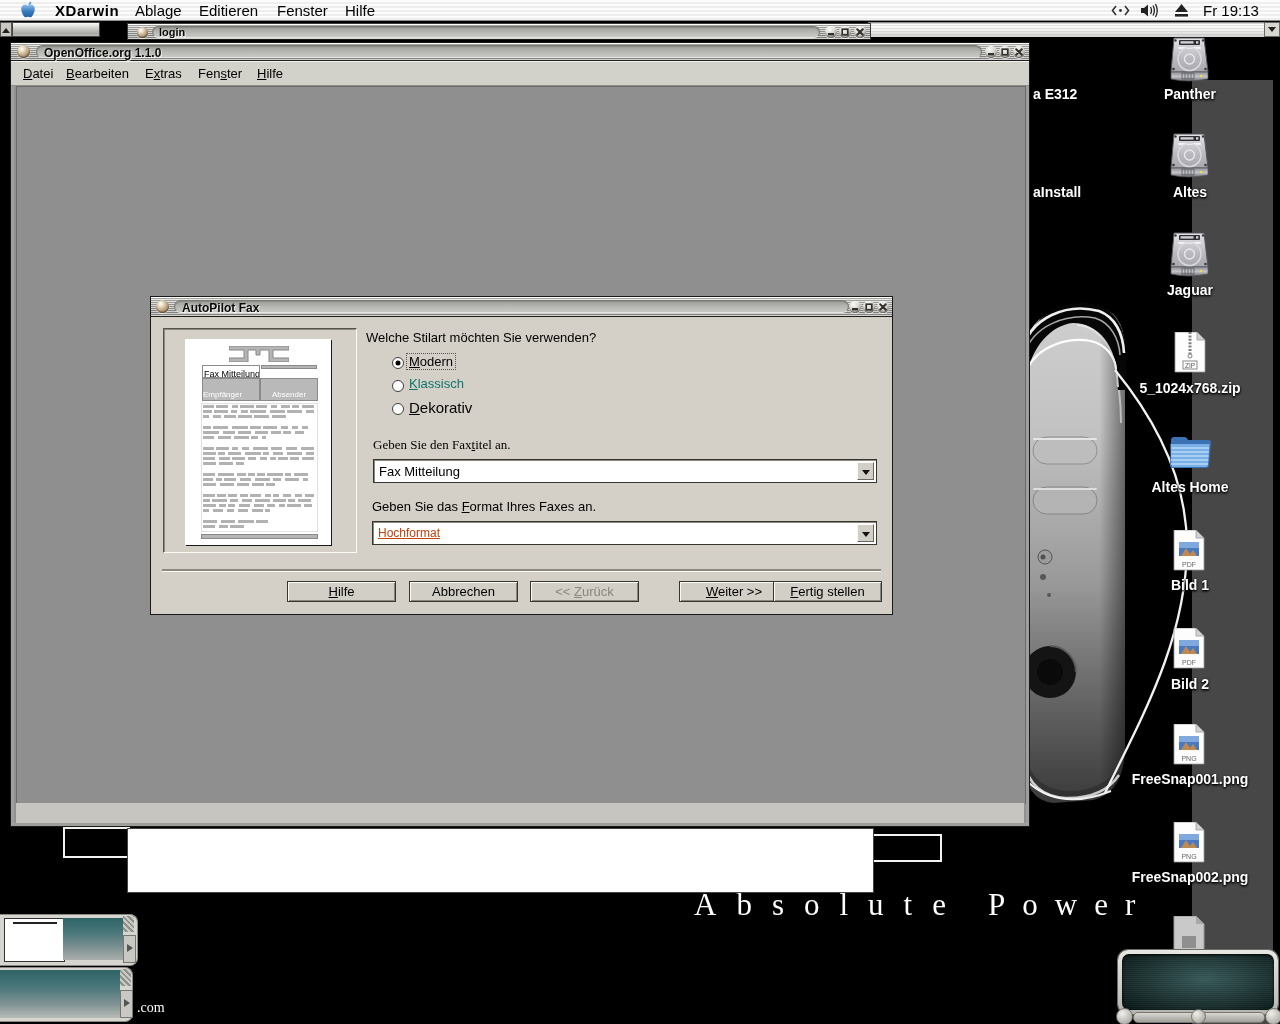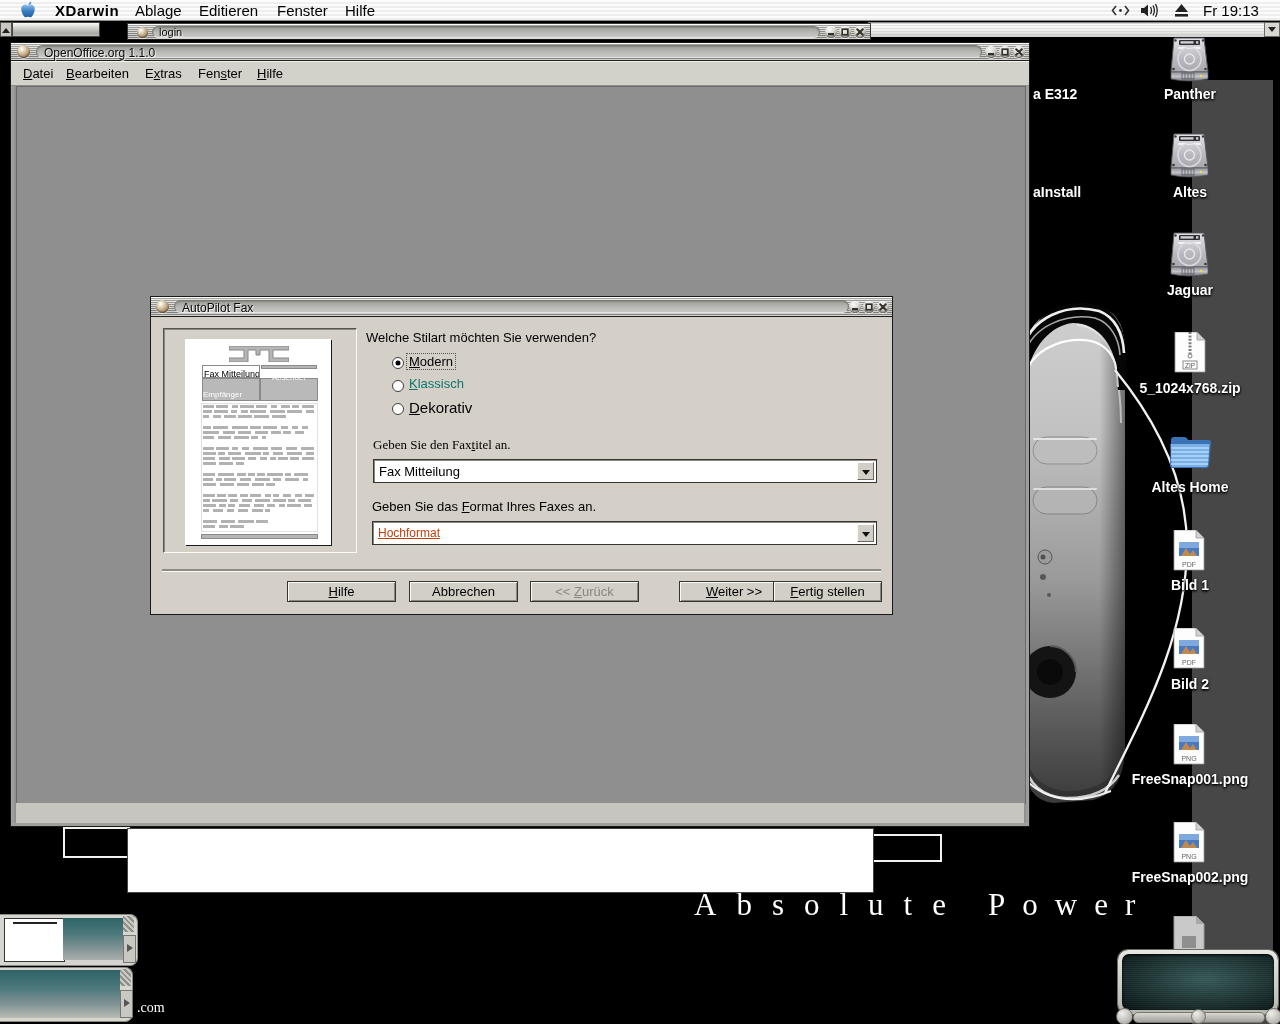--- a/index.html
+++ b/index.html
@@ -9,21 +9,21 @@
   
   .crux{position:absolute;box-sizing:border-box;
     background:
       repeating-linear-gradient(180deg, rgba(255,255,255,.5) 0 1px, rgba(70,70,68,.34) 1px 2px),
       linear-gradient(180deg,#dcdcda 0%,#b4b4b0 45%,#999995 80%,#aaaaa6 100%);
     border:1px solid #393936;border-bottom-color:#1d1d1b;}
   .crux:before{content:"";position:absolute;left:0;right:0;top:0;height:1px;background:#fdfdfc;}
   .pill{position:absolute;box-sizing:border-box;border-radius:8px;
     background:linear-gradient(180deg,#9d9d99 0%,#b8b8b4 55%,#c8c8c4 100%);
     border:1px solid #7b7b75;border-bottom-color:#e4e4e2;box-shadow:inset 0 1px 1px #8a8a86;}
-  .ptxt{position:absolute;font-weight:normal;color:#0a0a0a;text-shadow:1px 1px 0 rgba(255,255,255,.75);
+  .ptxt{position:absolute;font-weight:bold;color:#0a0a0a;text-shadow:1px 1px 0 rgba(255,255,255,.75);
         white-space:nowrap;}
   .gem{position:absolute;border-radius:50%;
     background:radial-gradient(circle at 36% 30%, #ffffff 0%, #e8dcc4 22%, #baa17c 55%, #6e573c 85%, #4a3a28 100%);
     box-shadow:0 1px 1px rgba(255,255,255,.6), inset 0 -1px 1px rgba(60,45,25,.6);}
   .wb{position:absolute;border-radius:50%;width:12px;height:12px;
     background:radial-gradient(circle at 38% 30%, #fbfbf9 0%, #d6d3cc 45%, #979289 80%, #7c776e 100%);
     box-shadow:0 1px 0 rgba(255,255,255,.7), inset 0 1px 1px rgba(255,255,255,.8), inset 0 -1px 1px rgba(40,40,38,.5);}
   .wb svg{position:absolute;left:0;top:0;}
   
   .lbl{position:absolute;color:#fff;font-weight:bold;font-size:14px;
@@ -332,21 +332,21 @@
 
       <div class="abs" style="left:17px;top:26px;width:56px;height:11px;background:#fff;border:1px solid #8a8a8a;overflow:hidden;">
         <div style="position:absolute;left:1px;top:3px;font-size:9px;color:#000;white-space:nowrap;">Fax Mitteilung</div>
       </div>
       <div class="abs" style="left:76px;top:26px;width:56px;height:4px;background:#b5b5b5;border:1px solid #8a8a8a;box-sizing:border-box;"></div>
 
       <div class="abs" style="left:17px;top:39px;width:56px;height:21px;background:#b9b9b9;border:1px solid #8a8a8a;">
         <div style="position:absolute;left:0;right:0;bottom:1px;text-align:left;font-size:8px;color:#fff;">Empfänger</div>
       </div>
       <div class="abs" style="left:75px;top:39px;width:56px;height:21px;background:#b9b9b9;border:1px solid #8a8a8a;">
-        <div style="position:absolute;left:0;right:0;bottom:18px;text-align:center;font-size:8px;color:#fff;">Absender</div>
+        <div style="position:absolute;left:0;right:0;bottom:1px;text-align:center;font-size:8px;color:#fff;">Absender</div>
       </div>
 
       <svg class="abs" style="left:16px;top:64px" width="117" height="129" viewBox="0 0 117 129">
         <rect x="0" y="0" width="117" height="129" fill="#fff" stroke="#c4c4c4" stroke-width="1"></rect>
         <g fill="#b2b2b2">
             <rect x="2" y="2" width="11" height="3"></rect>
             <rect x="15" y="2" width="12" height="3"></rect>
             <rect x="31" y="2" width="6" height="3"></rect>
             <rect x="39" y="2" width="14" height="3"></rect>
             <rect x="55" y="2" width="11" height="3"></rect>

